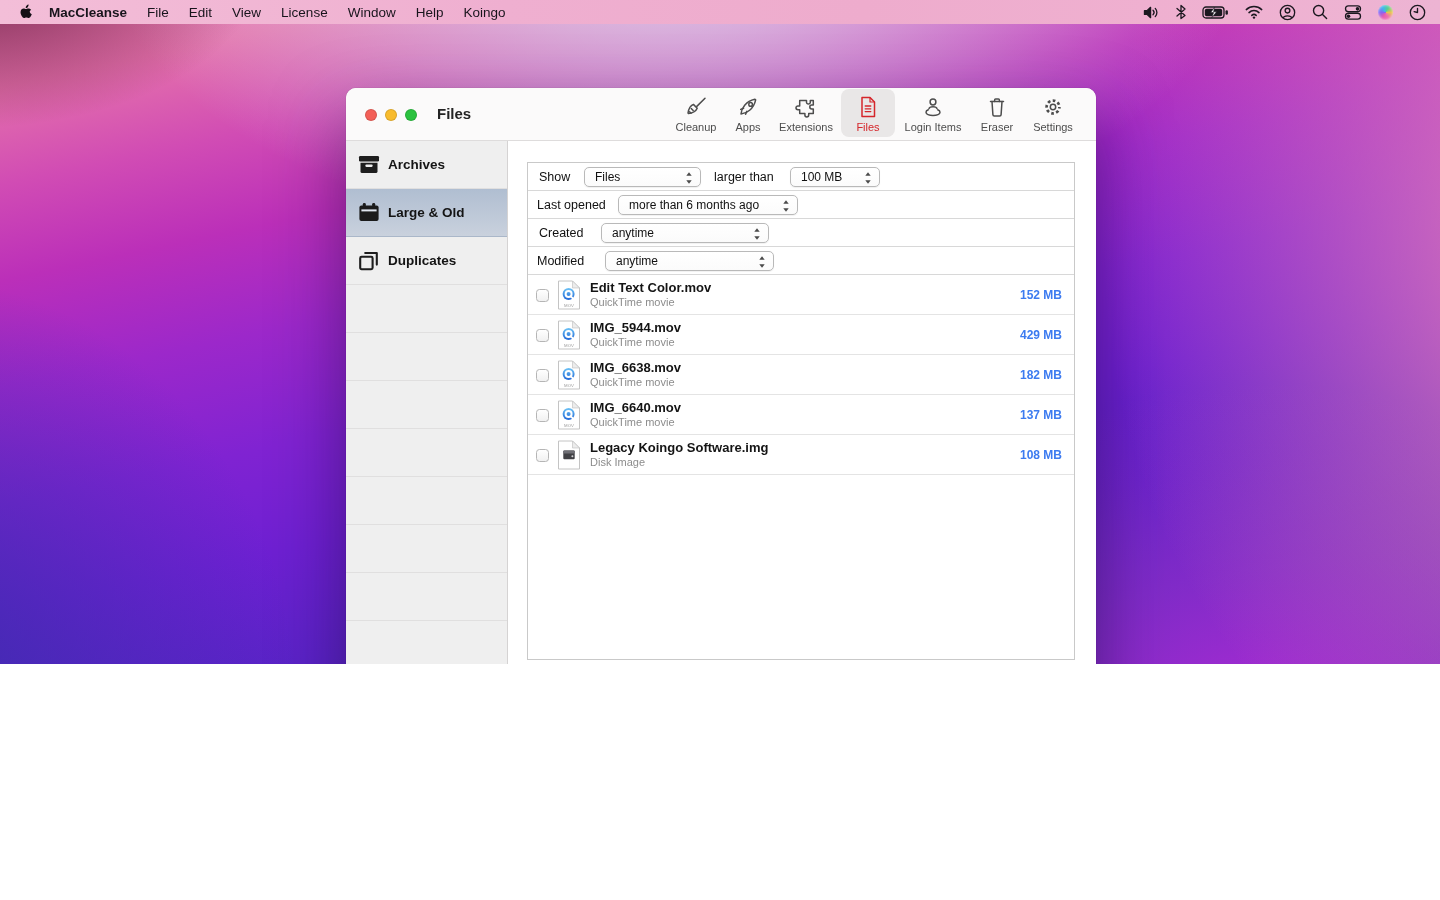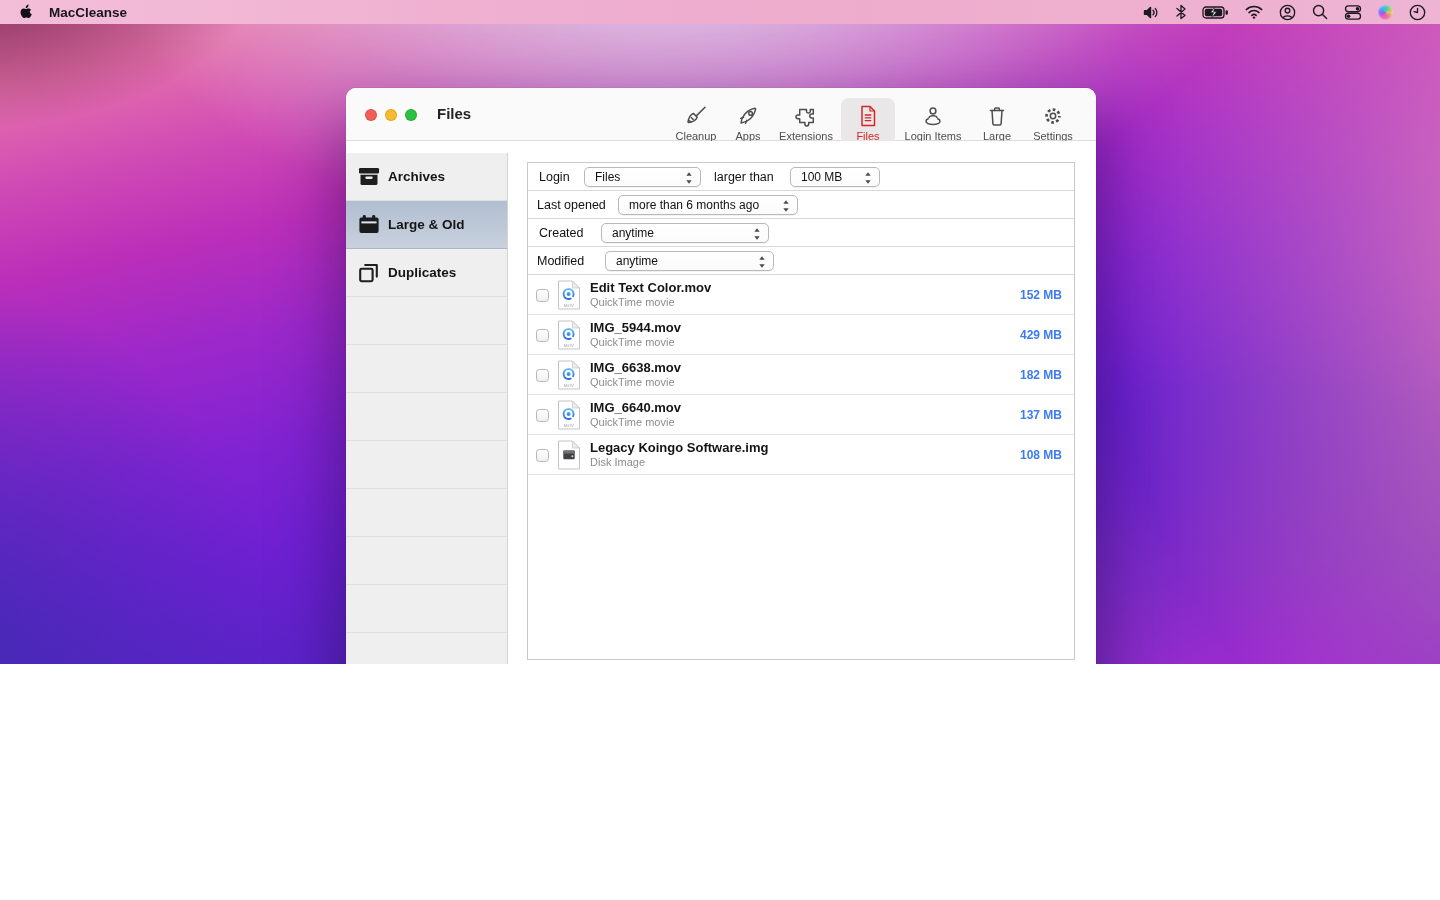--- a/index.html
+++ b/index.html
@@ -39,34 +39,34 @@
 
   .titlebar { position:absolute; left:0; top:0; right:0; height:53px; background:#fbfafa;
     border-bottom:1px solid #dedcdc; }
   .lights { position:absolute; left:19px; top:21px; display:flex; gap:8px; }
   .light { width:12px; height:12px; border-radius:50%; }
   .light.red{ background:#f35f57; border:.5px solid rgba(0,0,0,.12);}
   .light.yellow{ background:#f8bb2d; border:.5px solid rgba(0,0,0,.12);}
   .light.green{ background:#2bc23f; border:.5px solid rgba(0,0,0,.12);}
   .win-title { position:absolute; left:91px; top:17px; font-size:15px; font-weight:bold; color:#242424; }
 
-  .toolbar { position:absolute; right:13px; top:10px; height:48px; display:flex; }
+  .toolbar { position:absolute; right:13px; top:1px; height:48px; display:flex; }
   .tb-item { display:flex; flex-direction:column; align-items:center; justify-content:flex-start;
     padding-top:5px; border-radius:8px; color:#4d4d4d; cursor:default; }
   .tb-item .tb-icon { height:25px; display:flex; align-items:center; }
   .tb-item .tb-label { font-size:11px; margin-top:2px; color:#4d4d4d; }
   .tb-item.selected { background:#e9e7e7; }
   .tb-item.selected .tb-label { color:#d5262b; }
   .w-cleanup{width:58px}.w-apps{width:46px}.w-extensions{width:70px}.w-files{width:54px}
   .w-login{width:76px}.w-eraser{width:52px}.w-settings{width:60px}
 
   .win-body { position:absolute; left:0; top:53px; right:0; bottom:0; }
 
   
-  .sidebar { position:absolute; left:0; top:12px; bottom:0; width:162px; background:#efefef;
+  .sidebar { position:absolute; left:0; top:0; bottom:0; width:162px; background:#efefef;
     border-right:1px solid #d5d3d3; }
   .sb-row { height:48px; border-bottom:1px solid #e0dfdf; display:flex; align-items:center; }
   .sb-item { cursor:default; }
   .sb-item .sb-icon { width:26px; height:26px; margin-left:10px; display:flex; align-items:center; justify-content:center; }
   .sb-item .sb-label { margin-left:6px; font-size:13.5px; font-weight:bold; color:#141414; }
   .sb-item.selected { background:linear-gradient(180deg,#b0bed1,#c9d1dd); border-bottom:1px solid #aab7c9; }
 
   
   .main { position:absolute; left:162px; top:0; right:0; bottom:66px; background:#fff; }
   .panel { position:absolute; left:19px; top:21px; width:548px; height:498px;
@@ -112,20 +112,29 @@
 <div class="screen">
   <div class="wallpaper"></div>
 
   <div class="menubar">
     <span class="apple">
       <svg width="13" height="16" viewBox="0 0 17 20">
           <path fill="#141016" d="M13.9 10.6c0-2.3 1.9-3.4 2-3.5-1.1-1.6-2.8-1.8-3.4-1.8-1.4-.1-2.8.8-3.5.8-.7 0-1.8-.8-3-.8C4.4 5.3 2 6.6 2 10c0 2 .8 4.1 1.7 5.5.8 1.1 1.7 2.4 2.9 2.3 1.2 0 1.6-.7 3-.7s1.8.7 3 .7c1.3 0 2.1-1.2 2.8-2.3.9-1.3 1.2-2.6 1.3-2.7-.1 0-2.8-1-2.8-4.2zM11.6 3.3c.6-.8 1.1-1.9 1-3-1 0-2.1.6-2.8 1.4-.6.7-1.2 1.8-1 2.9 1.1.1 2.2-.5 2.8-1.3z"></path>
         </svg>
     </span>
     <span class="appname">MacCleanse</span>
+    <div class="menus">
+      <span>File</span>
+      <span>Edit</span>
+      <span>View</span>
+      <span>License</span>
+      <span>Window</span>
+      <span>Help</span>
+      <span>Koingo</span>
+    </div>
     <div class="status">
       <span class="sicon">
         <svg width="17" height="15" viewBox="0 0 18 16" fill="none" stroke="#1c1820" stroke-width="1.4" stroke-linejoin="round">
             <path fill="#1c1820" d="M1.5 6v4h2.7L8 13.5v-11L4.2 6z"></path>
             <path stroke-linecap="round" d="M10.6 5.6a3.4 3.4 0 0 1 0 4.8M13 3.6a6.4 6.4 0 0 1 0 8.8"></path>
           </svg>
       </span>
       <span class="sicon">
         <svg width="10" height="16" viewBox="0 0 10 16" fill="none" stroke="#1c1820" stroke-width="1.3" stroke-linejoin="round" stroke-linecap="round">
             <path d="M1 4.5l8 7L5 14.5v-13l4 3.5-8 7"></path>
@@ -238,21 +247,21 @@
           <span class="tb-label">Login Items</span>
         </div>
         <div class="tb-item w-eraser">
           <span class="tb-icon">
             <svg width="24" height="24" viewBox="0 0 24 24" fill="none" stroke="#4d4d4d" stroke-width="1.5" stroke-linecap="round" stroke-linejoin="round">
                 <path d="M5.5 6.5h13"></path>
                 <path d="M9.6 6.5V5a1 1 0 0 1 1-1h2.8a1 1 0 0 1 1 1v1.5"></path>
                 <path d="M7 6.5l.9 13.1c.05.8.65 1.4 1.4 1.4h5.4c.75 0 1.35-.6 1.4-1.4L17 6.5"></path>
               </svg>
           </span>
-          <span class="tb-label">Large</span>
+          <span class="tb-label">Eraser</span>
         </div>
         <div class="tb-item w-settings">
           <span class="tb-icon">
             <svg width="24" height="24" viewBox="0 0 24 24" fill="none" stroke="#4d4d4d">
                 <circle cx="12" cy="12" r="6.4" stroke-width="2.7" stroke-dasharray="2.7 2.35" stroke-dashoffset="1.2"></circle>
                 <circle cx="12" cy="12" r="2.7" stroke-width="1.5"></circle>
               </svg>
           </span>
           <span class="tb-label">Settings</span>
         </div>
@@ -301,21 +310,21 @@
         <div class="sb-row"></div>
         <div class="sb-row"></div>
         <div class="sb-row"></div>
         <div class="sb-row"></div>
       </div>
 
       <div class="main">
         <div class="panel">
 
           <div class="f-row">
-            <span class="f-label" style="left:11px">Login</span>
+            <span class="f-label" style="left:11px">Show</span>
             <div class="select" style="left:56px;width:117px">
               <span>Files</span>
               <span class="stepper">
                   <svg width="8" height="14" viewBox="0 0 8 14">
                     <path d="M4 1.2l2.7 3.6H1.3z" fill="#4a4a4a"></path>
                     <path d="M4 12.8L1.3 9.2h5.4z" fill="#4a4a4a"></path>
                   </svg>
                 </span>
             </div>
             <span class="f-label" style="left:186px">larger than</span>

